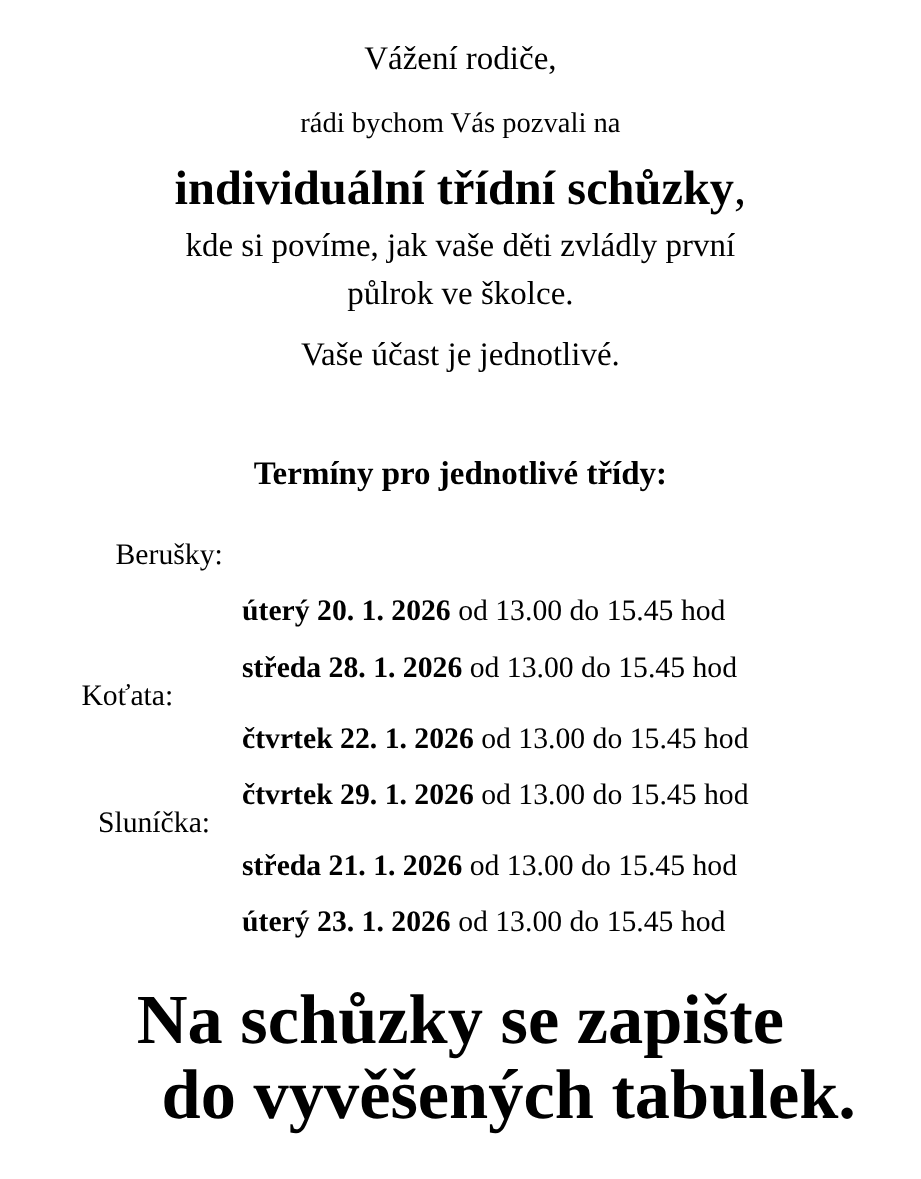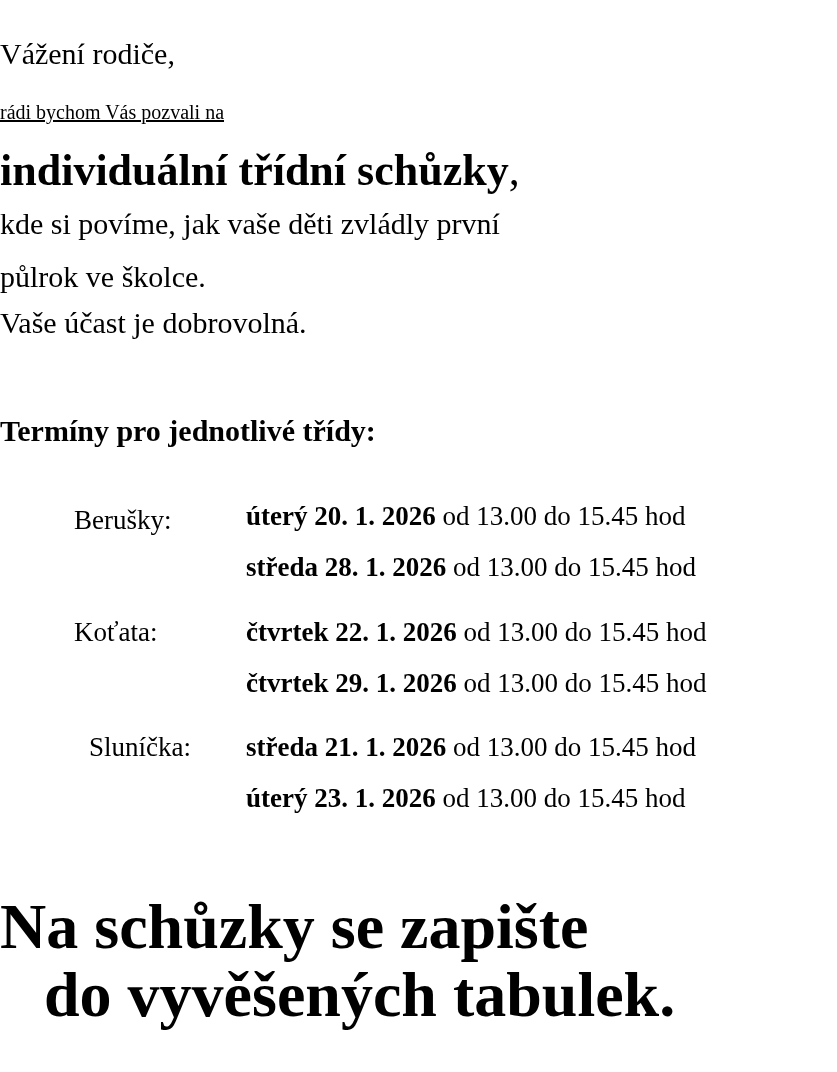--- a/index.html
+++ b/index.html
@@ -9,57 +9,57 @@
     }
     body {
       width: 837px;
       height: 1072px;
       position: relative;
       overflow: hidden;
       font-family: "Liberation Serif", "DejaVu Serif", serif;
       color: #000000;
     }
     .abs { position: absolute; white-space: nowrap; }
-    .center { left: 0; width: 837px; }
+    .center { left: 0; width: 837px; text-align: center; }
 
     .greeting { top: 34px; font-size: 30px; line-height: 40px; }
-    .invite { top: 92px; font-size: 20px; line-height: 40px; text-decoration: underline; }
+    .invite { top: 92px; font-size: 26px; line-height: 40px; }
     .headline { top: 144px; font-size: 44px; line-height: 54px; font-weight: bold; }
     .headline .comma { font-weight: normal; }
     .desc1 { top: 204px; font-size: 30px; line-height: 40px; }
-    .desc2 { top: 247px; font-size: 30px; line-height: 40px; margin-top: 10px; }
+    .desc2 { top: 247px; font-size: 30px; line-height: 40px; }
     .voluntary { top: 303px; font-size: 30px; line-height: 40px; }
 
     .terms-title { top: 411px; font-size: 30px; line-height: 40px; font-weight: bold; }
 
     .row { font-size: 27px; line-height: 36px; }
     .class-label { left: 74px; }
-    .slot { left: 246px; }
+    .slot { left: 220px; margin-top: 39px; }
     .slot b { font-weight: bold; }
 
     .footer { font-size: 64px; line-height: 60px; font-weight: bold; }
     .footer1 { top: 897px; }
     .footer2 { top: 965px; padding-left: 44px; }
     .footer .dot { font-weight: bold; }
   </style>
 </head>
 <body>
 
 <div>
 
   <div class="abs center greeting">Vážení rodiče,</div>
   <div class="abs center invite">rádi bychom Vás pozvali na</div>
   <div class="abs center headline"><span>individuální třídní schůzky</span><span class="comma">,</span></div>
   <div class="abs center desc1">kde si povíme, jak vaše děti zvládly první</div>
   <div class="abs center desc2">půlrok ve školce.</div>
-  <div class="abs center voluntary">Vaše účast je dobrovolná.</div>
+  <div class="abs center voluntary">Vaše účast je jednotlivé.</div>
 
   <div class="abs center terms-title">Termíny pro jednotlivé třídy:</div>
 
-  <div class="abs row class-label" style="top:502px;">Berušky:</div>
+  <div class="abs row class-label" style="top:486px;margin-left:31px;">Berušky:</div>
   <div class="abs row slot" style="top:498px;"><b>úterý 20. 1. 2026</b><span> od 13.00 do 15.45 hod</span></div>
   <div class="abs row slot" style="top:549px;text-align:center;"><b>středa 28. 1. 2026</b><span> od 13.00 do 15.45 hod</span></div>
 
   <div class="abs row class-label" style="top:614px;">Koťata:</div>
   <div class="abs row slot" style="top:614px;"><b>čtvrtek 22. 1. 2026</b><span> od 13.00 do 15.45 hod</span></div>
   <div class="abs row slot" style="top:665px;"><b>čtvrtek 29. 1. 2026</b><span> od 13.00 do 15.45 hod</span></div>
 
   <div class="abs row class-label" style="top:729px;margin-left:15px;">Sluníčka:</div>
   <div class="abs row slot" style="top:729px;"><b>středa 21. 1. 2026</b><span> od 13.00 do 15.45 hod</span></div>
   <div class="abs row slot" style="top:780px;"><b>úterý 23. 1. 2026</b><span> od 13.00 do 15.45 hod</span></div>

